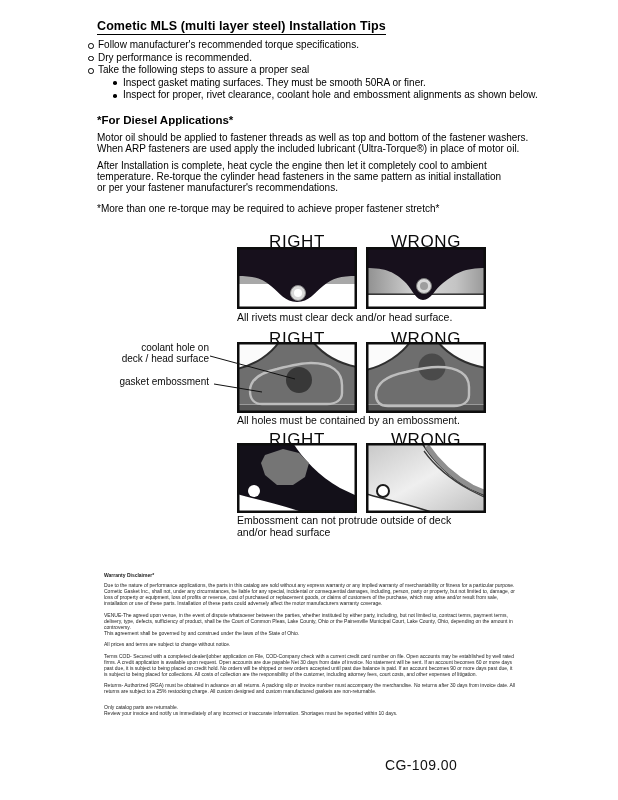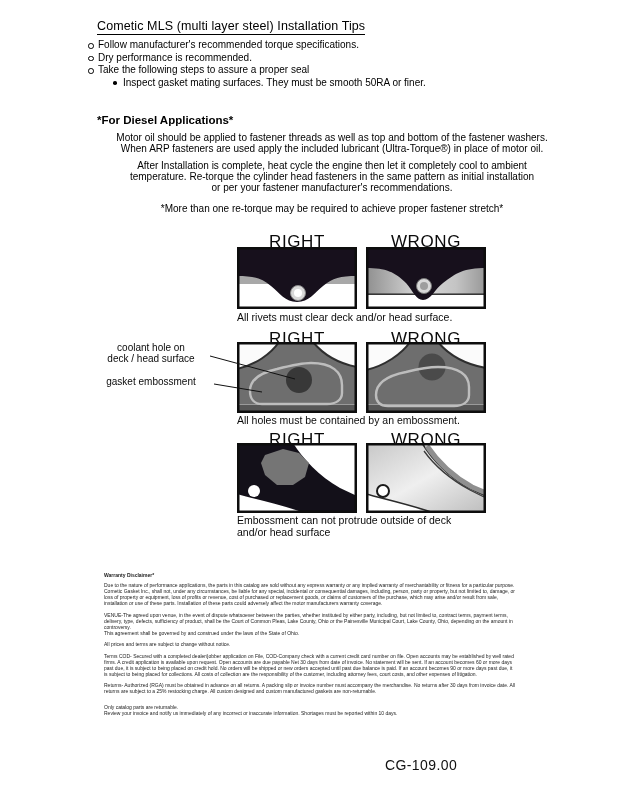--- a/index.html
+++ b/index.html
@@ -1,38 +1,38 @@
 <!DOCTYPE html>
 <html><head>
 <meta charset="utf-8">
 <style>
   html,body{margin:0;padding:0;background:#fff;}
   .page{position:relative;width:618px;height:800px;background:#ffffff;overflow:hidden;
         font-family:"Liberation Sans",sans-serif;color:#000;}
   .abs{position:absolute;}
   
-  .title{left:97px;top:19px;font-size:12.5px;font-weight:normal;
+  .title{left:97px;top:19px;font-size:12.5px;font-weight:bold;
          border-bottom:1.6px solid #000;padding-bottom:1px;letter-spacing:.1px;}
   
   .bullets{left:88px;top:39px;width:470px;}
   .b-row{position:relative;padding-left:10px;font-size:10px;line-height:12.6px;}
   .b-row .ring{position:absolute;left:0;top:4px;width:3.6px;height:3.6px;
                border:1px solid #000;border-radius:50%;}
   .sub{margin-left:25px;}
   .sub .dot{position:absolute;left:0;top:4.6px;width:3.6px;height:3.6px;
             background:#000;border-radius:50%;}
   
   .h2{left:97px;top:114px;font-size:11.5px;font-weight:bold;}
-  .body-p{left:97px;font-size:10px;line-height:11.2px;white-space:pre-line;width:470px;text-align:center;}
+  .body-p{left:97px;font-size:10px;line-height:11.2px;white-space:pre-line;width:470px;}
   .p1{top:132px;} .p2{top:160px;} .note{top:203px;}
   
   .fig{left:0;top:0;width:618px;}
   .fig-label{width:120px;text-align:center;font-size:17px;letter-spacing:.6px;color:#0a0a0a;}
   .cap{font-size:10.5px;line-height:11.5px;white-space:pre-line;color:#0a0a0a;}
-  .ann{width:116px;text-align:center;font-size:10px;line-height:10.8px;color:#0a0a0a;}
+  .ann{width:116px;text-align:right;font-size:10px;line-height:10.8px;color:#0a0a0a;}
   svg{display:block;}
   
   .legal{left:104px;top:572px;width:412px;font-size:5px;line-height:6px;color:#1c1c1c;}
   .legal .lh{font-weight:bold;margin:0 0 4px 0;}
   .legal p{margin:0 0 5.5px 0;white-space:pre-line;}
   .legal p.gap{margin-top:10px;}
   
   .footer{left:385px;top:757px;font-size:14px;letter-spacing:.4px;color:#111;}
 </style>
 </head>
@@ -51,20 +51,24 @@
       <span class="ring"></span>
       <span>Dry performance is recommended.</span>
     </div>
     <div class="b-row">
       <span class="ring"></span>
       <span>Take the following steps to assure a proper seal</span>
     </div>
     <div class="b-row sub">
       <span class="dot"></span>
       <span>Inspect gasket mating surfaces.  They must be smooth 50RA or finer.</span>
+    </div>
+    <div class="b-row sub">
+      <span class="dot"></span>
+      <span>Inspect for proper, rivet clearance, coolant hole and embossment alignments as shown below.</span>
     </div>
   </div>
 
   <div class="abs h2">*For Diesel Applications*</div>
   <div class="abs body-p p1">Motor oil should be applied to fastener threads as well as top and bottom of the fastener washers.
 When ARP fasteners are used apply the included lubricant (Ultra-Torque®) in place of motor oil.</div>
   <div class="abs body-p p2">After Installation is complete, heat cycle the engine then let it completely cool to ambient
 temperature. Re-torque the cylinder head fasteners in the same pattern as initial installation
 or per your fastener manufacturer's recommendations.</div>
   <div class="abs body-p note">*More than one re-torque may be required to achieve proper fastener stretch*</div>

